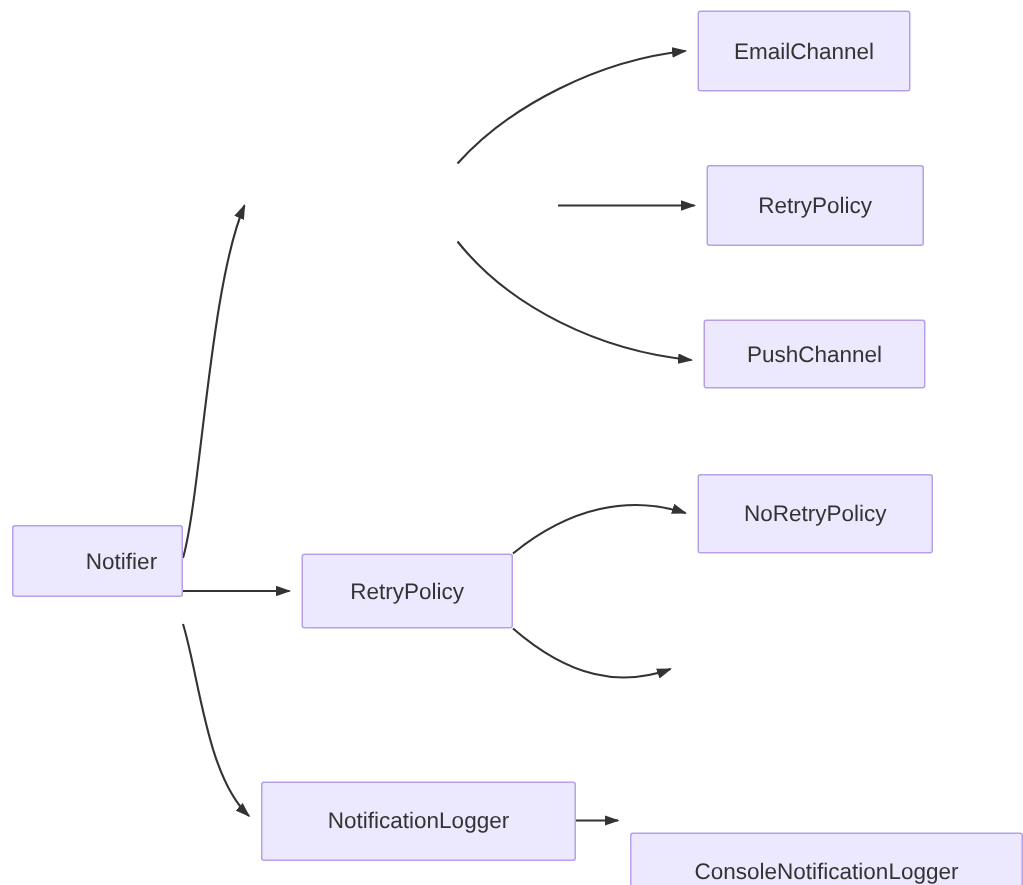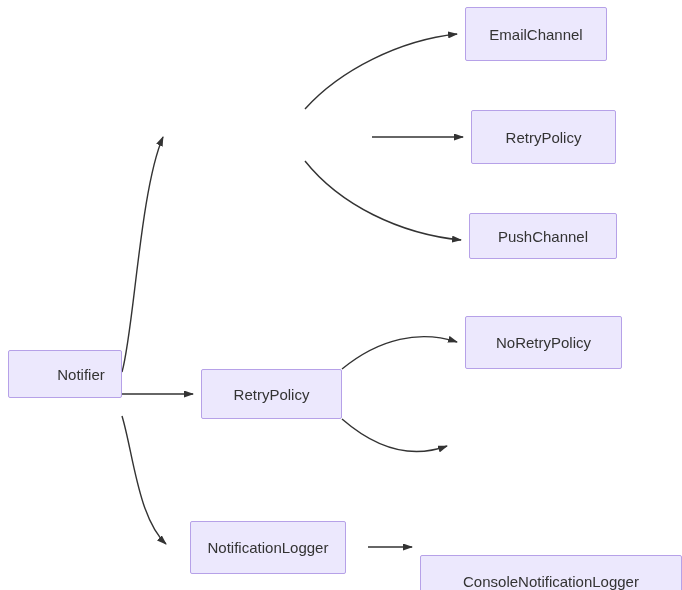--- a/index.html
+++ b/index.html
@@ -96,21 +96,21 @@
 
   <div class="node" style="left:201px; top:369px; width:141px; height:50px;">
     <span class="node-label">RetryPolicy</span>
   </div>
 
   <div class="node" style="left:465px; top:316px; width:157px; height:53px;">
     <span class="node-label">NoRetryPolicy</span>
   </div>
 
 
-  <div class="node" style="left:190px; top:521px; width:156px; height:53px;">
+  <div class="node" style="left:174px; top:521px; width:210px; height:53px;">
     <span class="node-label">NotificationLogger</span>
   </div>
 
   <div class="node" style="left:420px; top:521px; width:262px; height:53px;margin-top:34px;">
     <span class="node-label">ConsoleNotificationLogger</span>
   </div>
 
 </div>
 
 </body></html>

